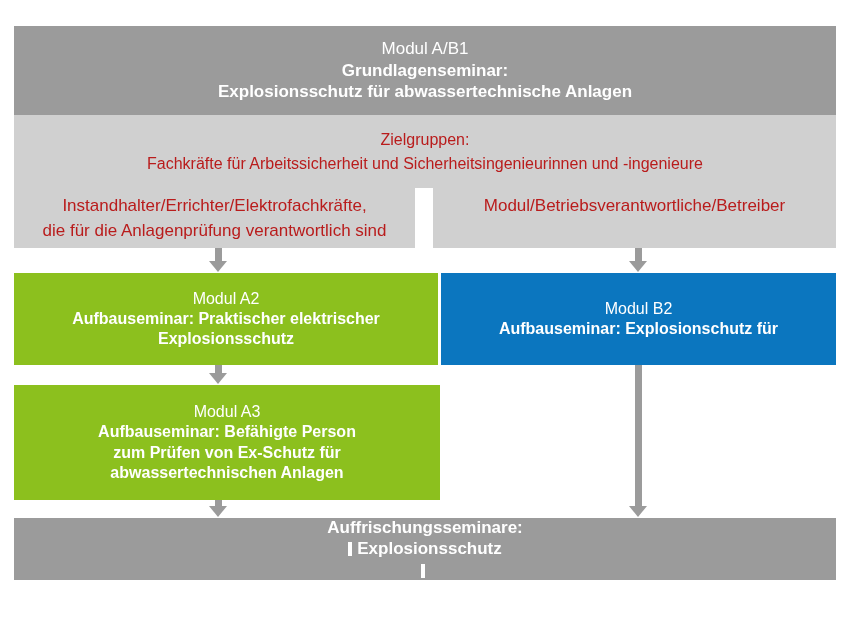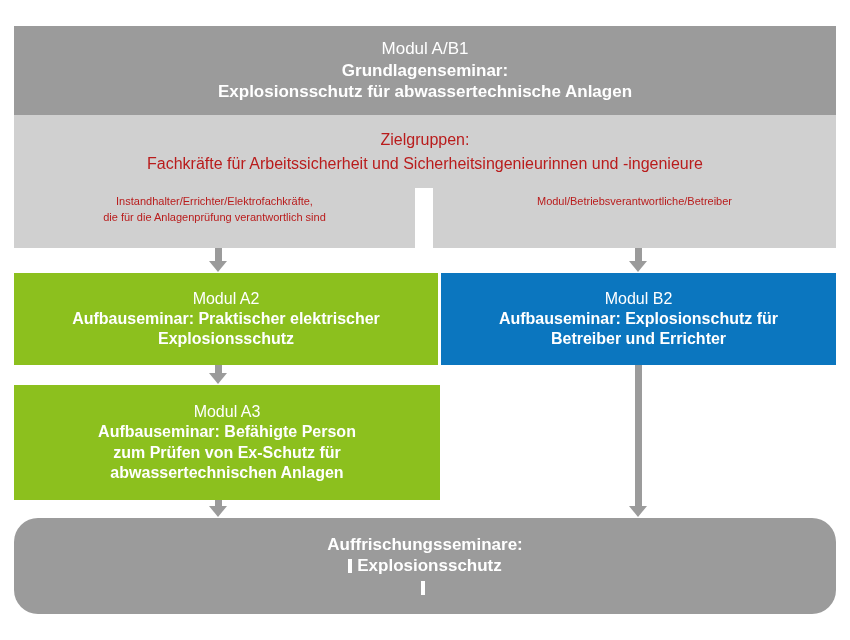--- a/index.html
+++ b/index.html
@@ -75,21 +75,21 @@
     position: absolute;
     top: 73px;
     height: 60px;
     display: flex;
     flex-direction: column;
     align-items: center;
     justify-content: flex-start;
     padding-top: 6px;
     box-sizing: border-box;
     text-align: center;
-    font-size: 11px;
+    font-size: 17px;
     line-height: 1.45;
   }
   #target-col-left {
     left: 0;
     width: 401px;
   }
   #target-col-right {
     left: 419px;
     width: 403px;
   }
@@ -130,24 +130,23 @@
   }
   .box .light { font-weight: 400; }
   .box .bold  { font-weight: 700; }
   .box .ln    { display: block; }
 
   
   #box-refresh {
     left: 14px;
     top: 518px;
     width: 822px;
-    height: 96px;
+    height: 62px;
     background: #9b9b9b;
     font-size: 17px;
-    border-radius: 24px;
   }
   #box-refresh .ln { display: block; }
   #box-refresh .bullet-line {
     display: block;
     font-weight: 700;
   }
   .bar {
     display: inline-block;
     width: 4px;
     height: 14px;
@@ -205,21 +204,20 @@
 
   <div class="box" id="box-a2">
     <span class="ln light">Modul A2</span>
     <span class="ln bold">Aufbauseminar: Praktischer elektrischer</span>
     <span class="ln bold">Explosionsschutz</span>
   </div>
 
   <div class="box" id="box-b2">
     <span class="ln light">Modul B2</span>
     <span class="ln bold">Aufbauseminar: Explosionschutz für</span>
-    <span class="ln bold">Betreiber und Errichter</span>
   </div>
 
   <div class="stem" style="left:215px; top:365px; height:10px;"></div>
   <div class="head" style="left:209px; top:373px;"></div>
 
   <div class="box" id="box-a3">
     <span class="ln light">Modul A3</span>
     <span class="ln bold">Aufbauseminar: Befähigte Person</span>
     <span class="ln bold">zum Prüfen von Ex-Schutz für</span>
     <span class="ln bold">abwassertechnischen Anlagen</span>

